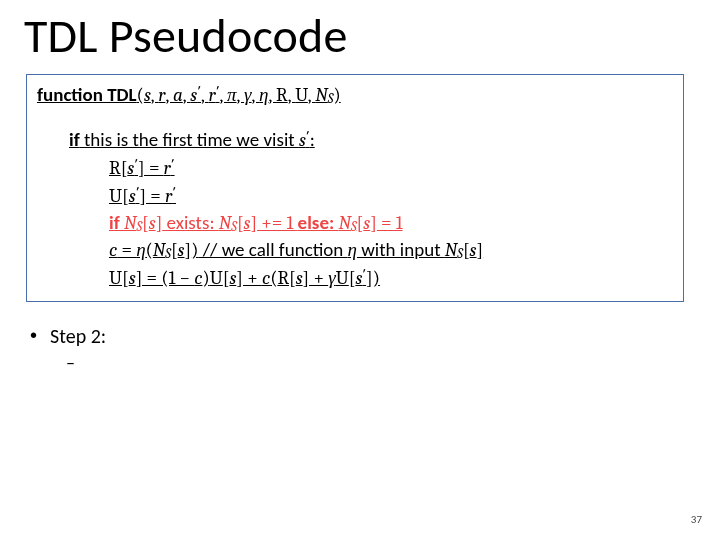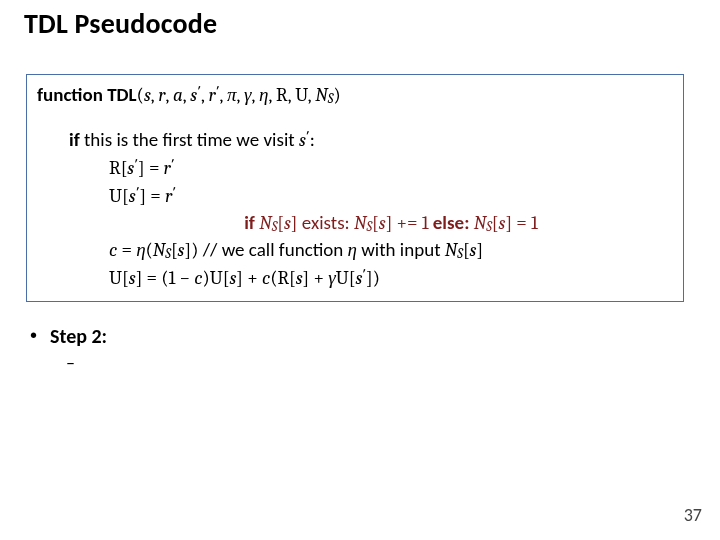--- a/index.html
+++ b/index.html
@@ -15,64 +15,64 @@
   .slide {
     position: relative;
     width: 720px;
     height: 540px;
     box-sizing: border-box;
   }
   .title {
     position: absolute;
     left: 24px;
     top: 6px;
-    font-size: 28px;
-    font-weight: 700;
+    font-size: 48px;
+    font-weight: 400;
     letter-spacing: 0.2px;
   }
   .code-box {
     position: absolute;
     left: 26px;
     top: 74px;
     width: 658px;
     height: 228px;
     border: 1px solid #4a6ea9;
     box-sizing: border-box;
     padding: 6px 10px 6px 10px;
     font-size: 19px;
     line-height: 1.42;
   }
-  .code-box .line { white-space: nowrap; }
+  .code-box .line { white-space: nowrap; text-decoration: underline; }
   .ind1 { padding-left: 32px; margin-top: 17px; }
   .ind2 { padding-left: 72px; }
   .bold { font-weight: 700; }
-  .red { color: #7f1d1d; text-align: center; }
+  .red { color: #ef4444; }
   .cmt { color: #000; }
   .math { font-family: Cambria, "Cambria Math", "Times New Roman", serif; }
   .it { font-style: italic; }
   .prime { font-size: 0.85em; vertical-align: 0.25em; }
   .sub { font-size: 0.72em; vertical-align: -0.18em; font-style: italic; }
 
   .step2 {
     position: absolute;
     left: 30px;
     top: 324px;
     width: 660px;
     font-size: 20px;
   }
   .step2 .row1 { display:flex; align-items:flex-start; }
   .step2 .bullet { width: 20px; flex:none; font-family: Arial; }
-  .step2 .row1 .label { font-weight: 700; }
+  .step2 .row1 .label { font-weight: 400; }
   .step2 .row2 { display:flex; align-items:flex-start; margin-top: 4px; padding-left: 36px; font-size: 18px;}
   .step2 .dash { width: 18px; flex:none; }
   .page-num {
     position: absolute;
     right: 18px;
     bottom: 14px;
-    font-size: 18px;
+    font-size: 11px;
     color: #444;
   }
 </style>
 </head>
 <body>
 
 <div class="slide">
 
   <div class="title">TDL Pseudocode</div>
 

